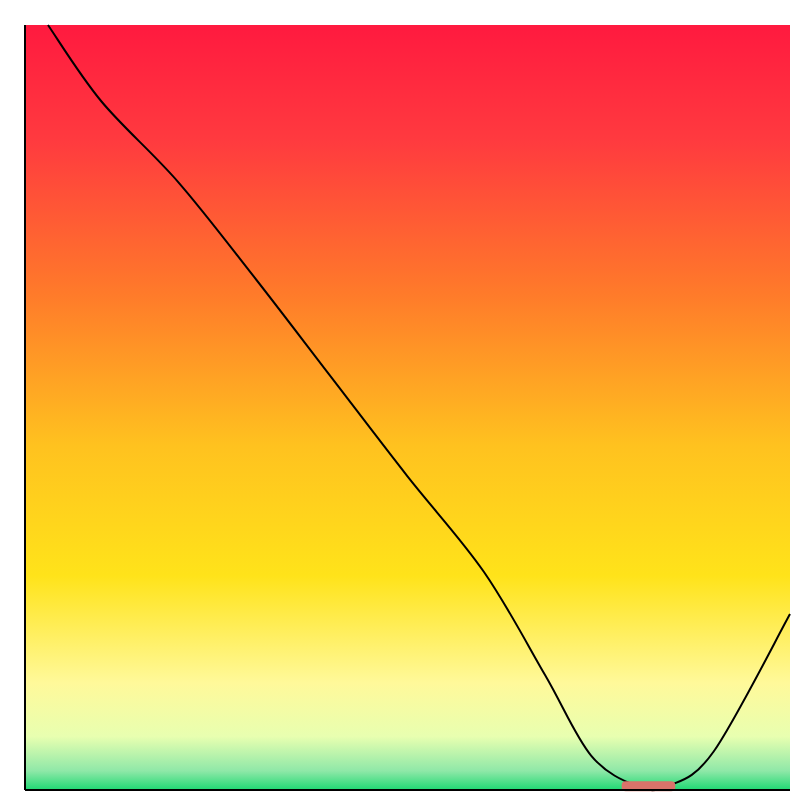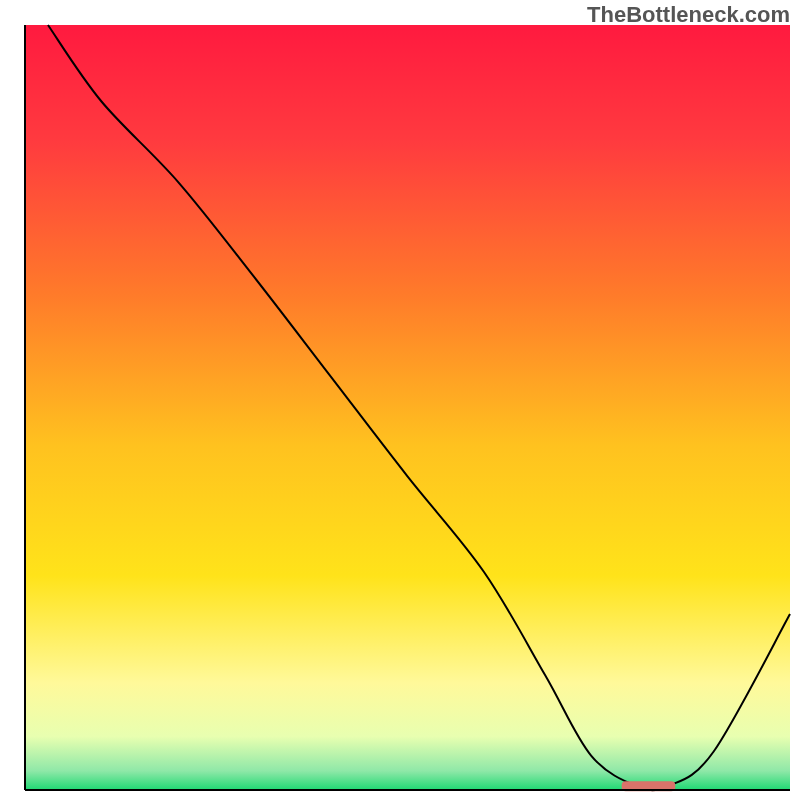--- a/index.html
+++ b/index.html
@@ -25,21 +25,20 @@
     z-index: 10;
   }
   svg {
     display: block;
   }
 </style>
 </head>
 <body>
 
 <div class="chart-container">
-  <div class="watermark">TheBottleneck.com</div>
   <svg id="chart-svg" width="800" height="800" viewBox="0 0 800 800">
     <defs>
       <linearGradient id="bg-grad" x1="0" y1="0" x2="0" y2="1">
           <stop offset="0%" stop-color="#ff1a3f"></stop>
           <stop offset="15%" stop-color="#ff3a3f"></stop>
           <stop offset="35%" stop-color="#ff7a2a"></stop>
           <stop offset="55.00000000000001%" stop-color="#ffc21f"></stop>
           <stop offset="72%" stop-color="#ffe31a"></stop>
           <stop offset="86%" stop-color="#fff99a"></stop>
           <stop offset="93%" stop-color="#e8ffb0"></stop>

